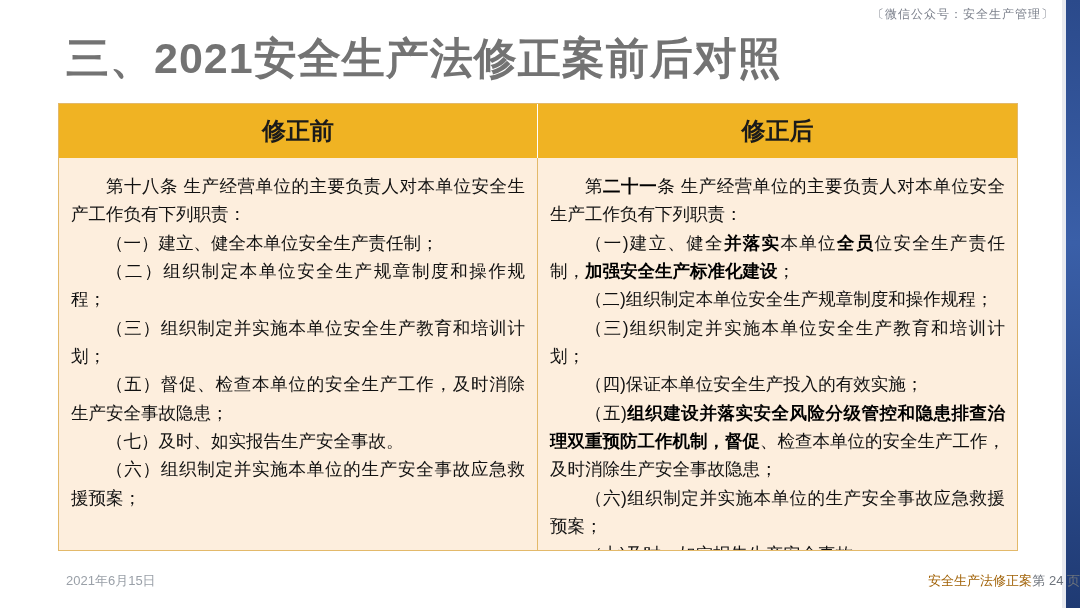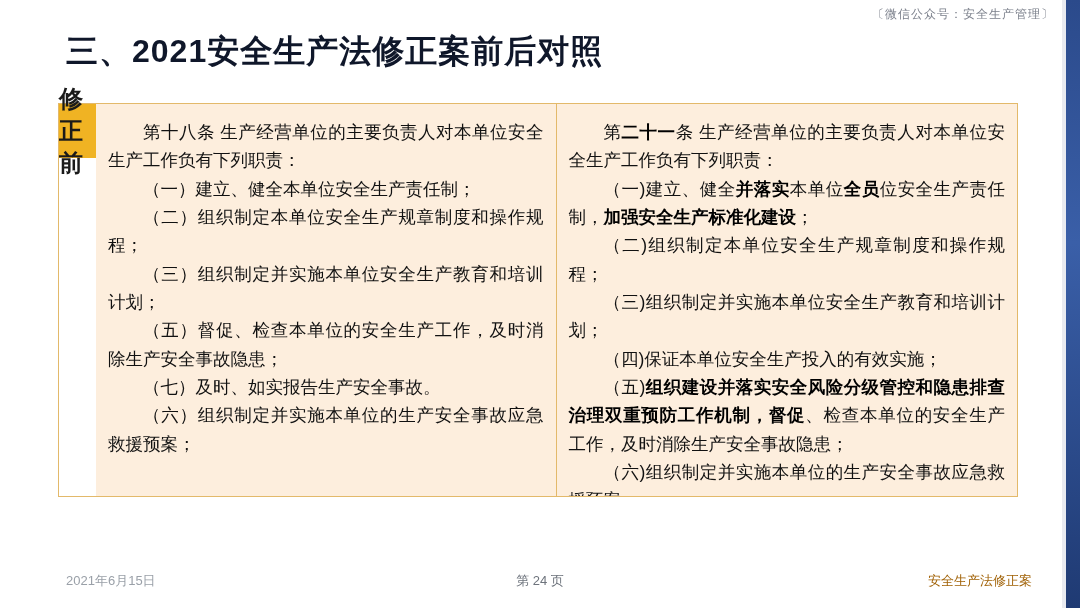--- a/index.html
+++ b/index.html
@@ -44,36 +44,36 @@
     font-size: 12px;
     color: #7a7f8a;
     letter-spacing: 1px;
     white-space: nowrap;
   }
 
   .title {
     position: absolute;
     left: 66px;
     top: 30px;
-    font-size: 32px;
+    font-size: 43px;
     font-weight: bold;
-    color: #0f172a;
+    color: #737373;
     letter-spacing: 1px;
     white-space: nowrap;
   }
 
   .table {
     position: absolute;
     left: 58px;
     top: 103px;
     width: 960px;
     border: 1px solid #e3b96a;
     box-sizing: border-box;
     display: flex;
-    flex-direction: row;
+    flex-direction: column;
   }
   .thead {
     display: flex;
     height: 54px;
   }
   .th {
     flex: 1 1 50%;
     background: #f0b323;
     border-right: 1px solid #ffffff;
     display: flex;
@@ -118,21 +118,21 @@
     left: 66px;
     top: 572px;
     font-size: 13px;
     color: #9aa0a8;
   }
   .footer-center {
     position: absolute;
     left: 0;
     right: 0;
     top: 572px;
-    text-align: center;
+    text-align: right;
     font-size: 13px;
     color: #6d737c;
   }
   .footer-right {
     position: absolute;
     right: 48px;
     top: 572px;
     font-size: 13px;
     color: #a16207;
   }
@@ -146,20 +146,21 @@
   <div class="edge-band-inner"></div>
 
   <div class="watermark">〔微信公众号：安全生产管理〕</div>
 
   <div class="title">三、2021安全生产法修正案前后对照</div>
 
   <div class="table">
 
     <div class="thead">
       <div class="th">修正前</div>
+      <div class="th">修正后</div>
     </div>
 
     <div class="tbody">
 
       <div class="td">
         <p class="p indent">第十八条 生产经营单位的主要负责人对本单位安全生产工作负有下列职责：</p>
         <p class="p indent">（一）建立、健全本单位安全生产责任制；</p>
         <p class="p indent">（二）组织制定本单位安全生产规章制度和操作规程；</p>
         <p class="p indent">（三）组织制定并实施本单位安全生产教育和培训计划；</p>
         <p class="p indent">（五）督促、检查本单位的安全生产工作，及时消除生产安全事故隐患；</p>

